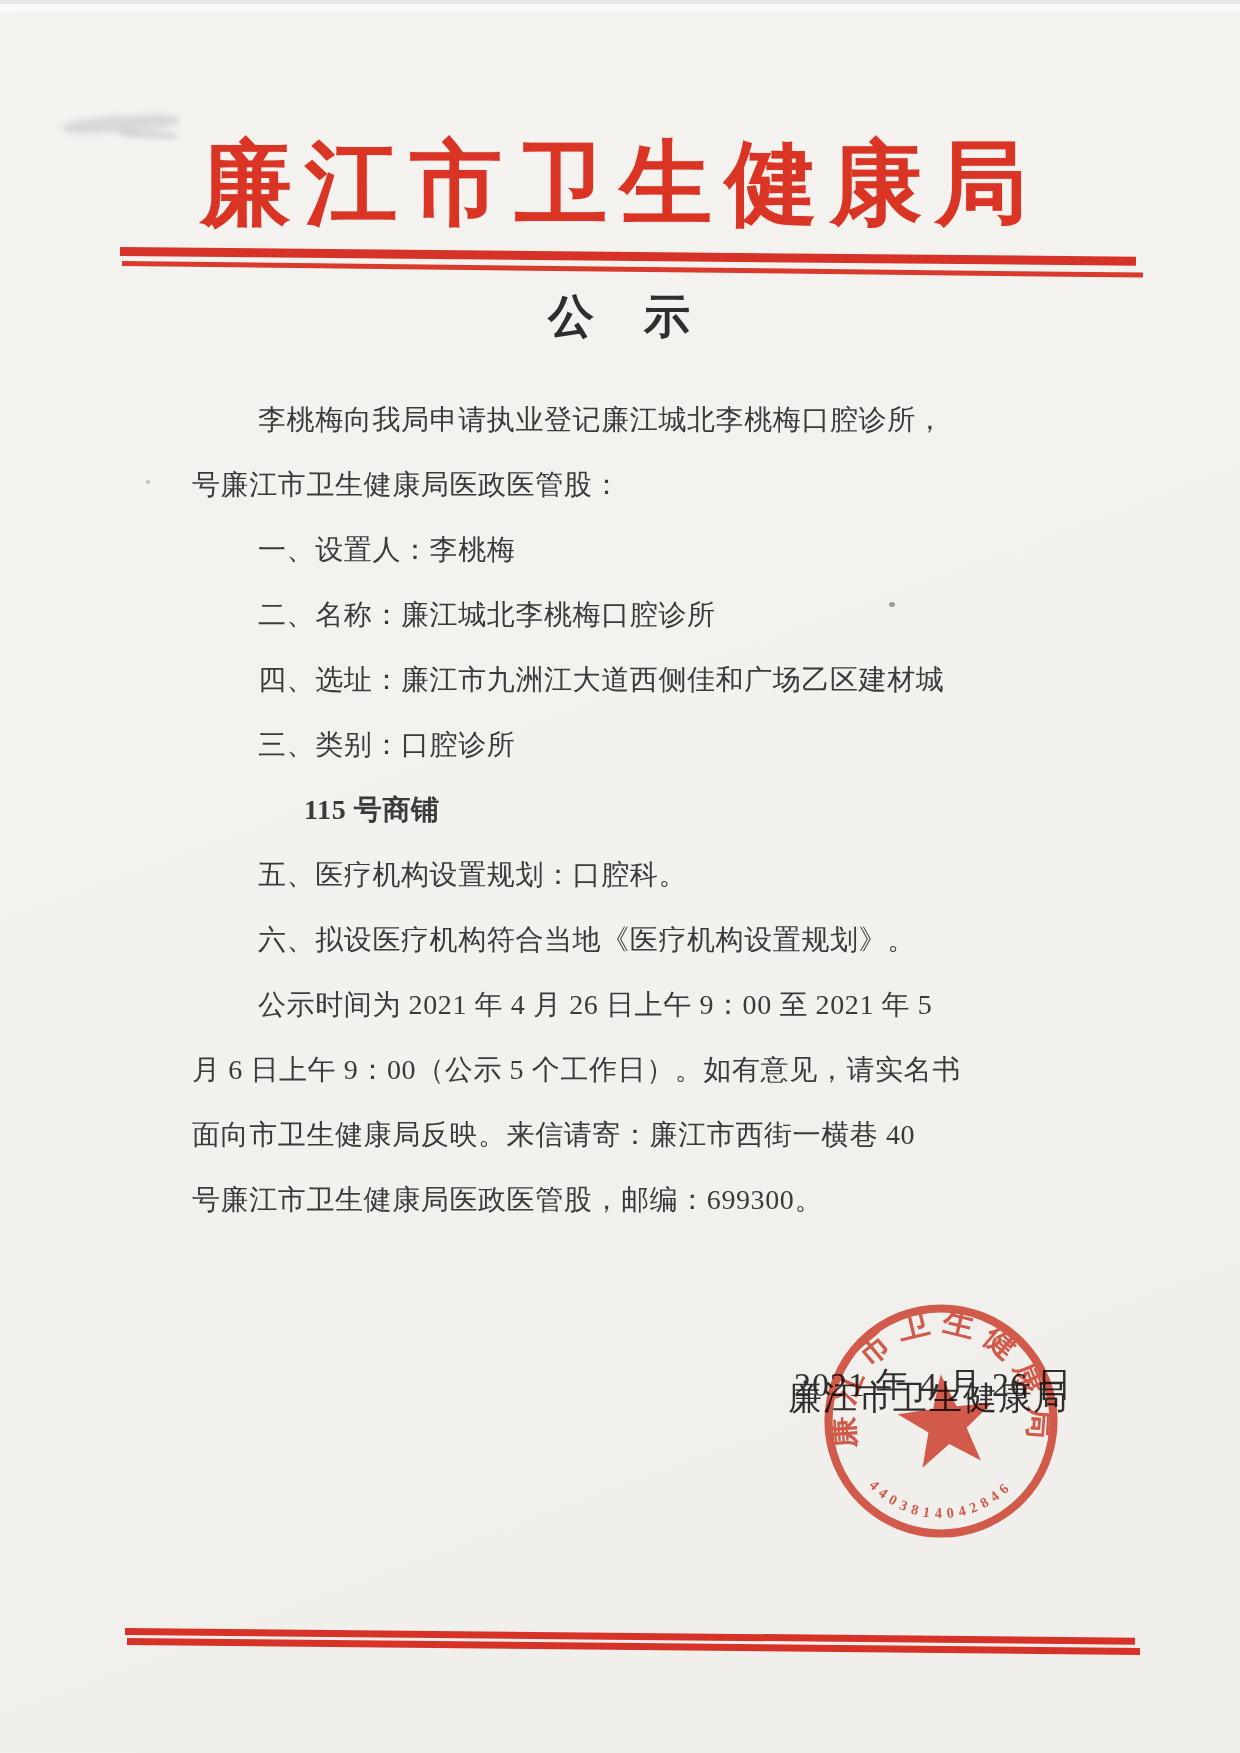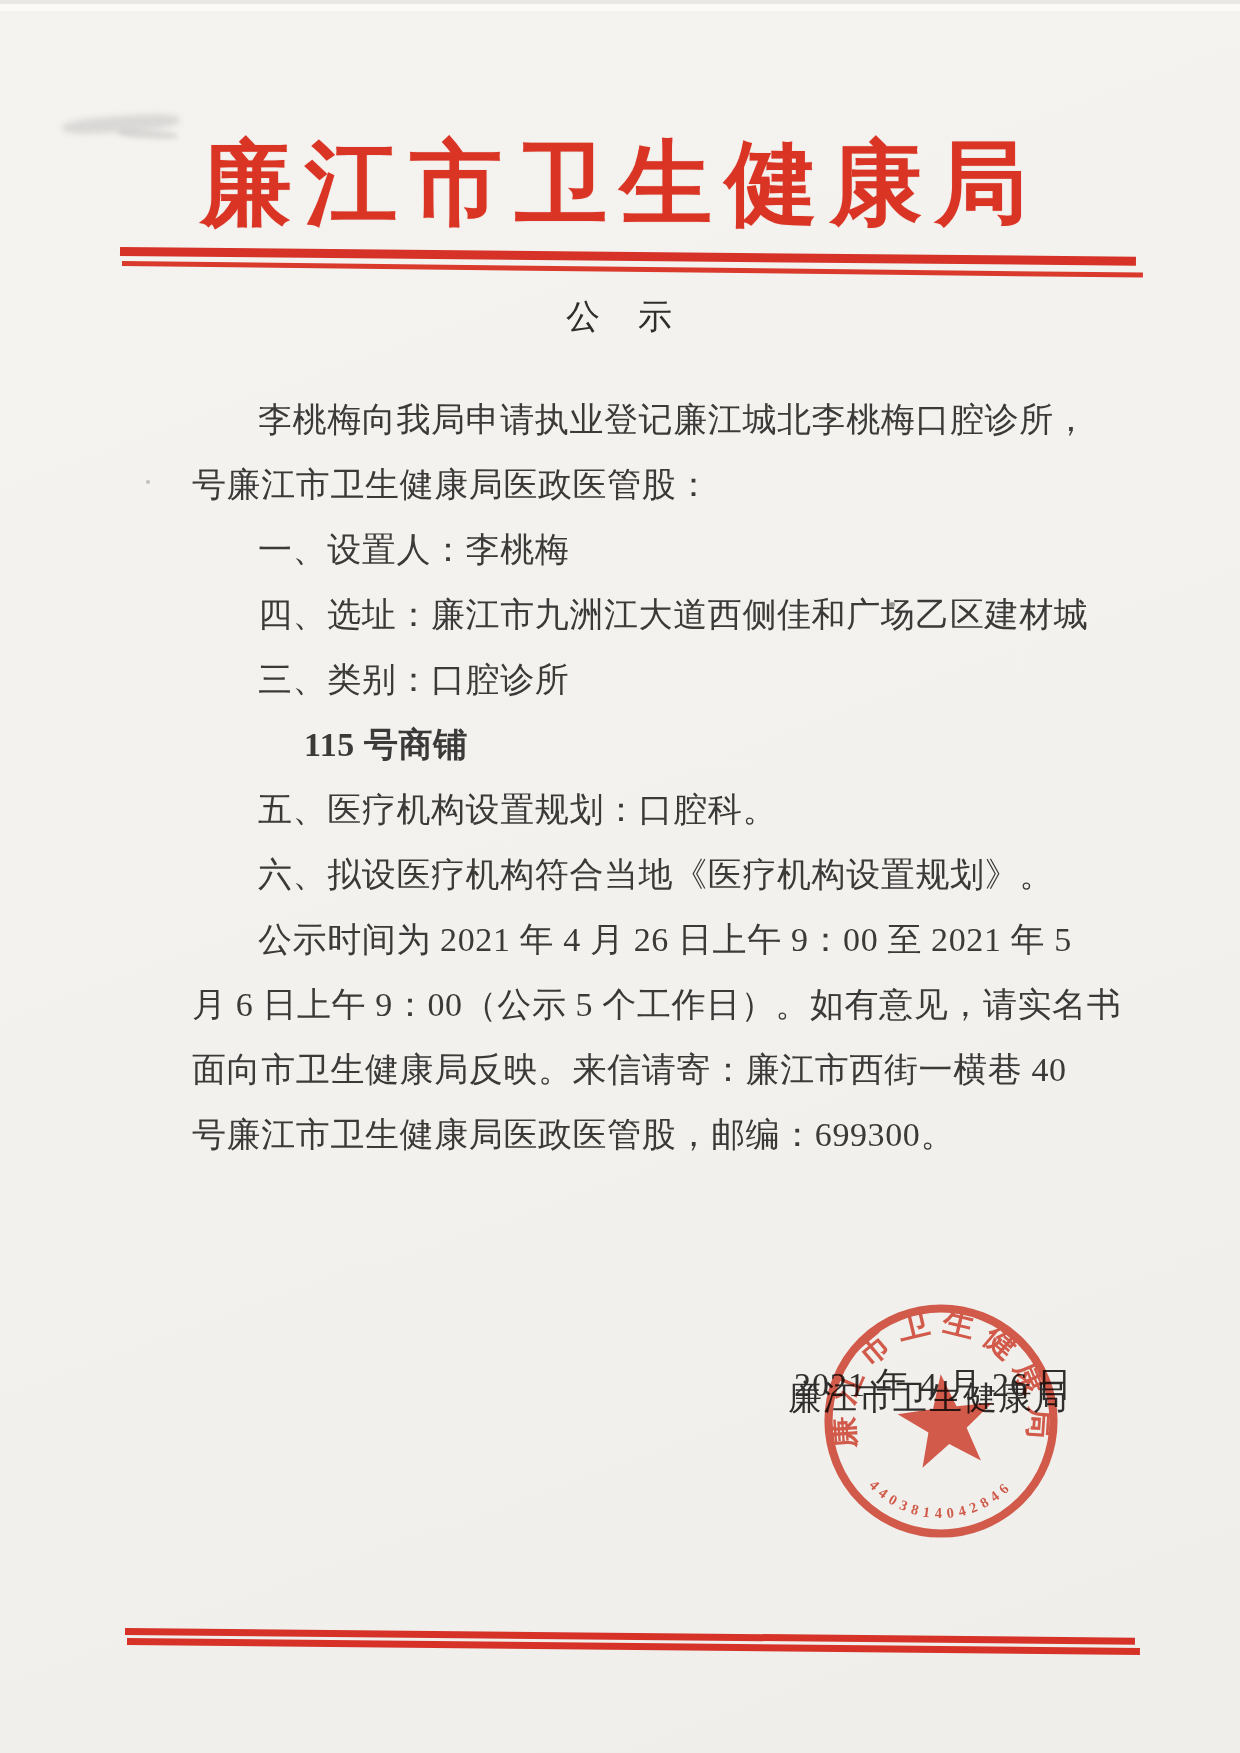--- a/index.html
+++ b/index.html
@@ -24,29 +24,29 @@
     white-space:nowrap;
   }
   .rule{position:absolute;background:#d63227;transform-origin:left center;}
   .rule-a{left:120px;top:243px;width:1016px;height:9px;transform:rotate(0.55deg);}
   .rule-b{left:122px;top:257px;width:1021px;height:5px;transform:rotate(0.65deg);background:#d93a2c;}
 
   
   .notice-title{
     position:absolute;left:0;top:288px;width:100%;
     text-align:center;
-    font-size:34px;line-height:50px;font-weight:normal;
+    font-size:46px;line-height:50px;font-weight:bold;
     color:#2f2e2c;letter-spacing:2px;
   }
 
   
   .body-text{
     position:absolute;left:192px;top:383px;width:900px;
     color:#3b3a38;
-    font-size:34px;letter-spacing:.6px;
+    font-size:28px;letter-spacing:.6px;
   }
   .bline{height:65px;line-height:65px;white-space:nowrap;}
   .ind-0{padding-left:0;}
   .ind-1{padding-left:66px;}
   .ind-2{padding-left:112px;font-weight:bold;}
 
   
   .sig-name{
     position:absolute;left:788px;top:1374px;
     font-size:34px;line-height:40px;color:#2f2e2c;letter-spacing:1px;white-space:nowrap;
@@ -93,20 +93,21 @@
   <div class="agency">廉江市卫生健康局</div>
   <div class="rule rule-a"></div>
   <div class="rule rule-b"></div>
 
   <div class="notice-title">公　示</div>
 
   <div class="body-text">
     <div class="bline ind-1">李桃梅向我局申请执业登记廉江城北李桃梅口腔诊所，</div>
     <div class="bline ind-0">号廉江市卫生健康局医政医管股：</div>
     <div class="bline ind-1">一、设置人：李桃梅</div>
+    <div class="bline ind-1">二、名称：廉江城北李桃梅口腔诊所</div>
     <div class="bline ind-1">四、选址：廉江市九洲江大道西侧佳和广场乙区建材城</div>
     <div class="bline ind-1">三、类别：口腔诊所</div>
     <div class="bline ind-2">115 号商铺</div>
     <div class="bline ind-1">五、医疗机构设置规划：口腔科。</div>
     <div class="bline ind-1">六、拟设医疗机构符合当地《医疗机构设置规划》。</div>
     <div class="bline ind-1">公示时间为 2021 年 4 月 26 日上午 9：00 至 2021 年 5</div>
     <div class="bline ind-0">月 6 日上午 9：00（公示 5 个工作日）。如有意见，请实名书</div>
     <div class="bline ind-0">面向市卫生健康局反映。来信请寄：廉江市西街一横巷 40</div>
     <div class="bline ind-0">号廉江市卫生健康局医政医管股，邮编：699300。</div>
   </div>

